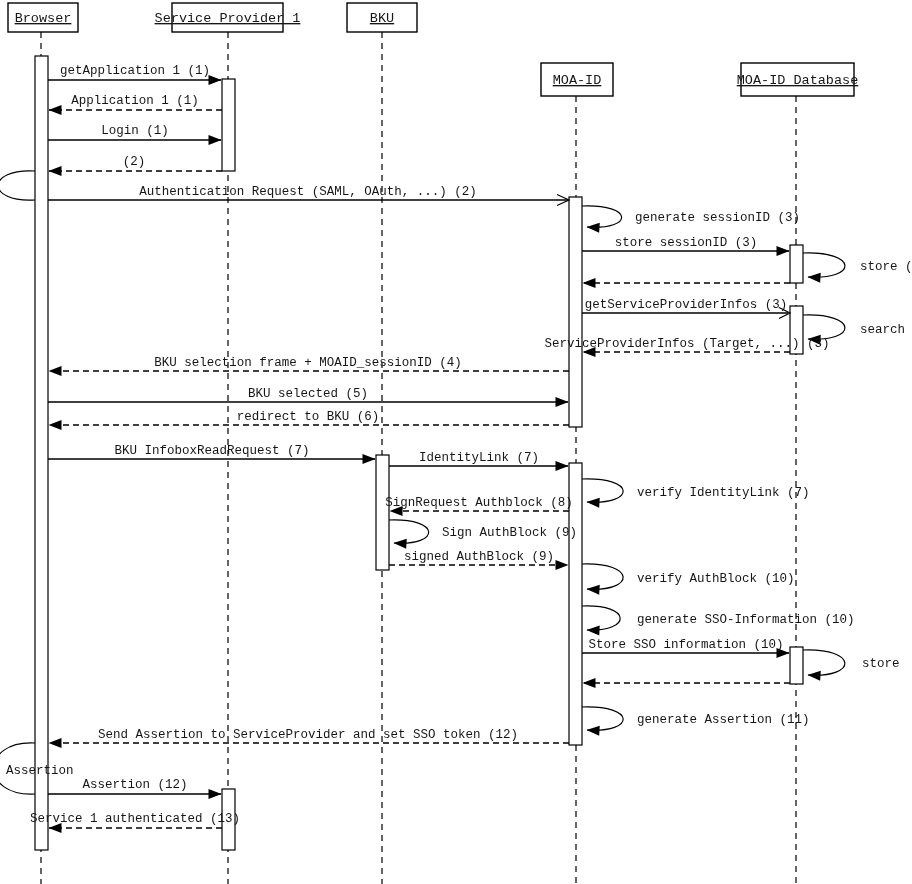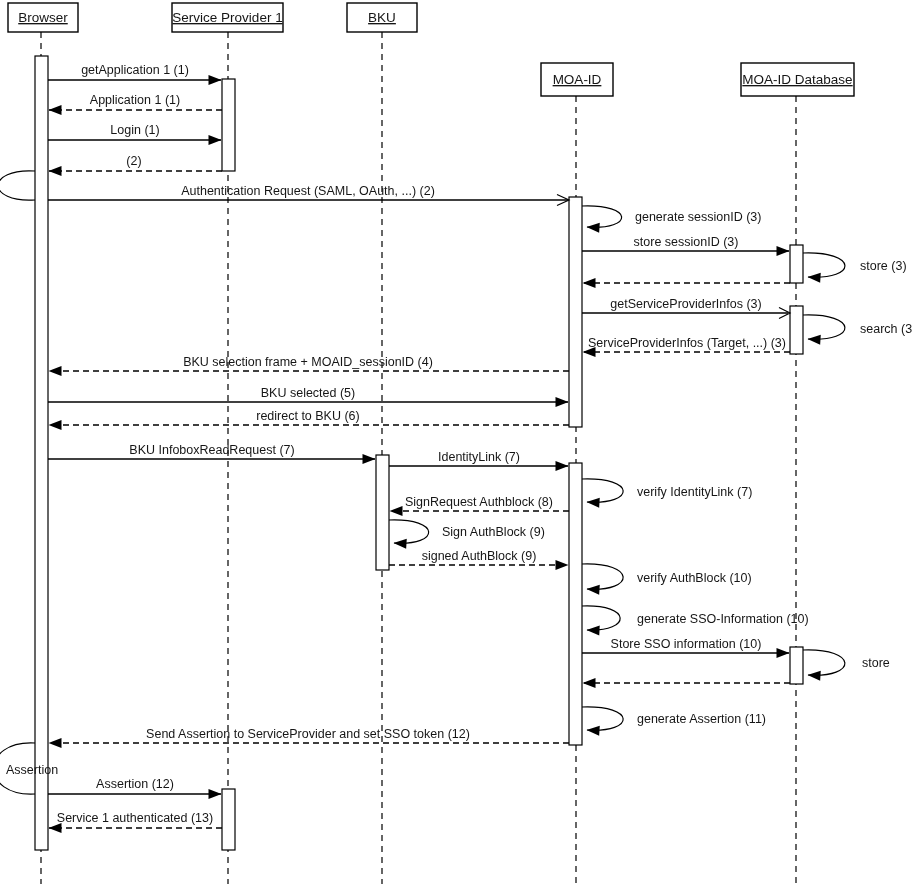--- a/index.html
+++ b/index.html
@@ -1,17 +1,17 @@
 <!DOCTYPE html>
 <html><head>
 <meta charset="utf-8">
 <style>
   html,body{margin:0;padding:0;background:#ffffff;}
   #stage{position:relative;width:912px;height:884px;background:#ffffff;overflow:hidden;
-         font-family:Liberation Sans, sans-serif;}
+         font-family:Liberation Mono, monospace;}
   svg{position:absolute;left:0;top:0;}
   .lifeline{stroke:#000;stroke-width:1.2;stroke-dasharray:6 5;fill:none;}
   .abox{fill:#fff;stroke:#000;stroke-width:1.4;}
   .bar{fill:#fff;stroke:#000;stroke-width:1.2;}
   .msg{stroke:#000;stroke-width:1.3;fill:none;}
   .dashed{stroke-dasharray:6 4;}
   .loop{stroke:#000;stroke-width:1.2;fill:none;}
   .openhead{stroke:#000;stroke-width:1.2;fill:none;}
   .lbl{font-size:12.5px;fill:#161616;}
   .actor{font-size:13.5px;fill:#161616;text-decoration:underline;}

